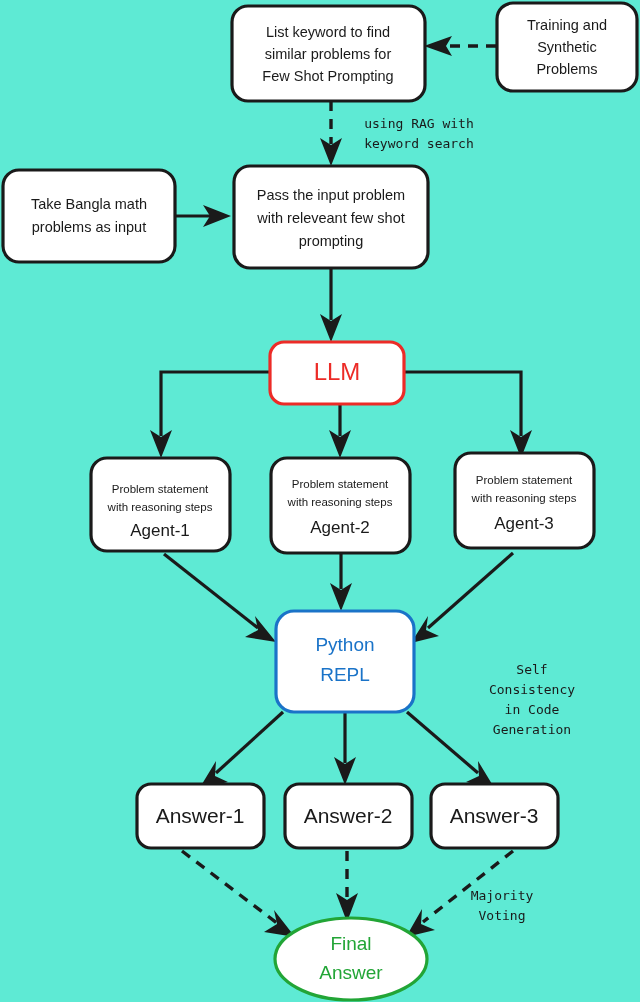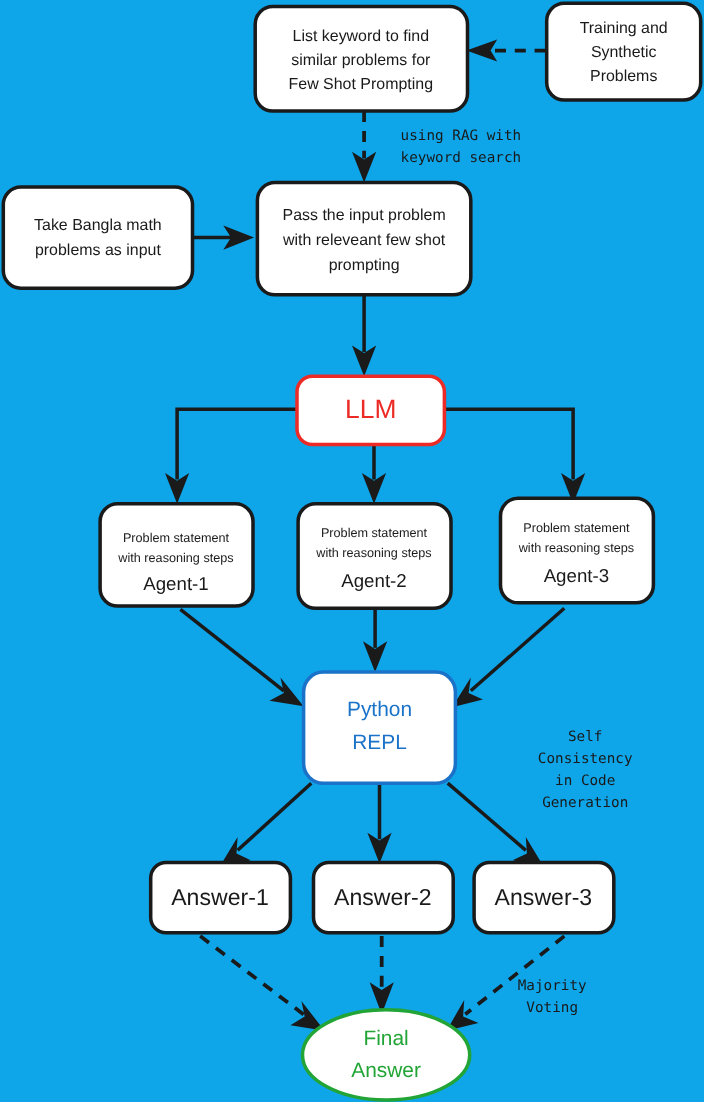--- a/index.html
+++ b/index.html
@@ -4,21 +4,21 @@
 <style>
   html, body {
     margin: 0;
     padding: 0;
     background: #ffffff;
   }
   #canvas {
     position: relative;
     width: 640px;
     height: 1002px;
-    background: #0ea5e9;
+    background: #5eead4;
     overflow: hidden;
     font-family: "Liberation Sans", sans-serif;
   }
   svg.layer {
     position: absolute;
     top: 0;
     left: 0;
     width: 640px;
     height: 1002px;
   }

